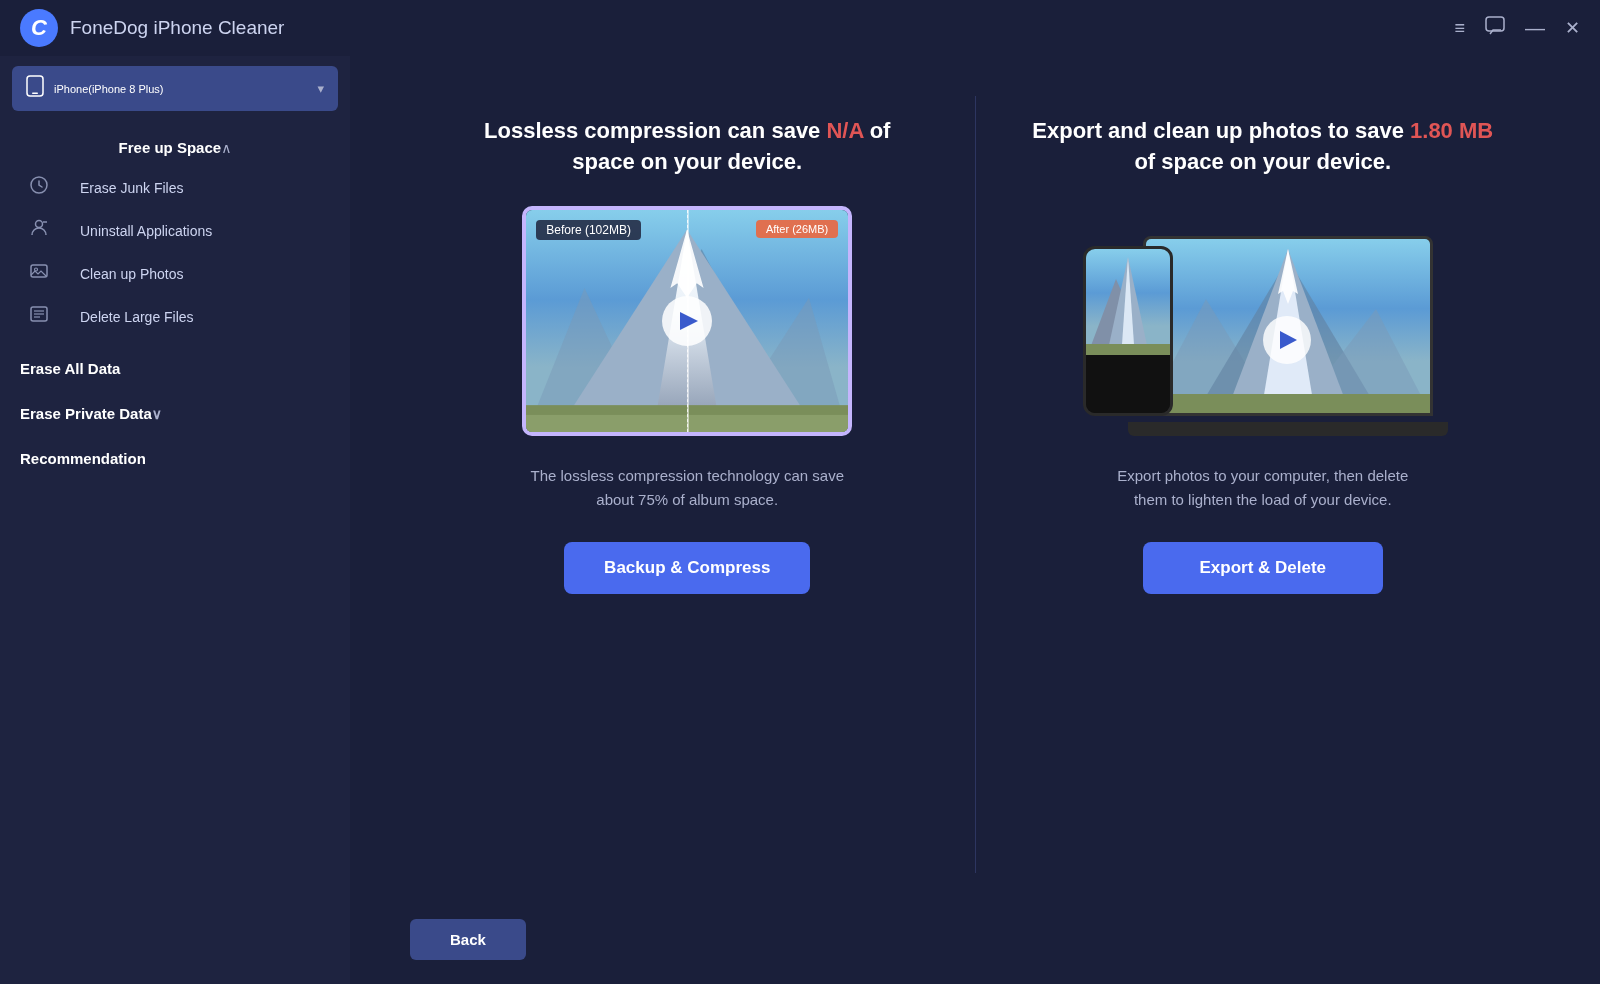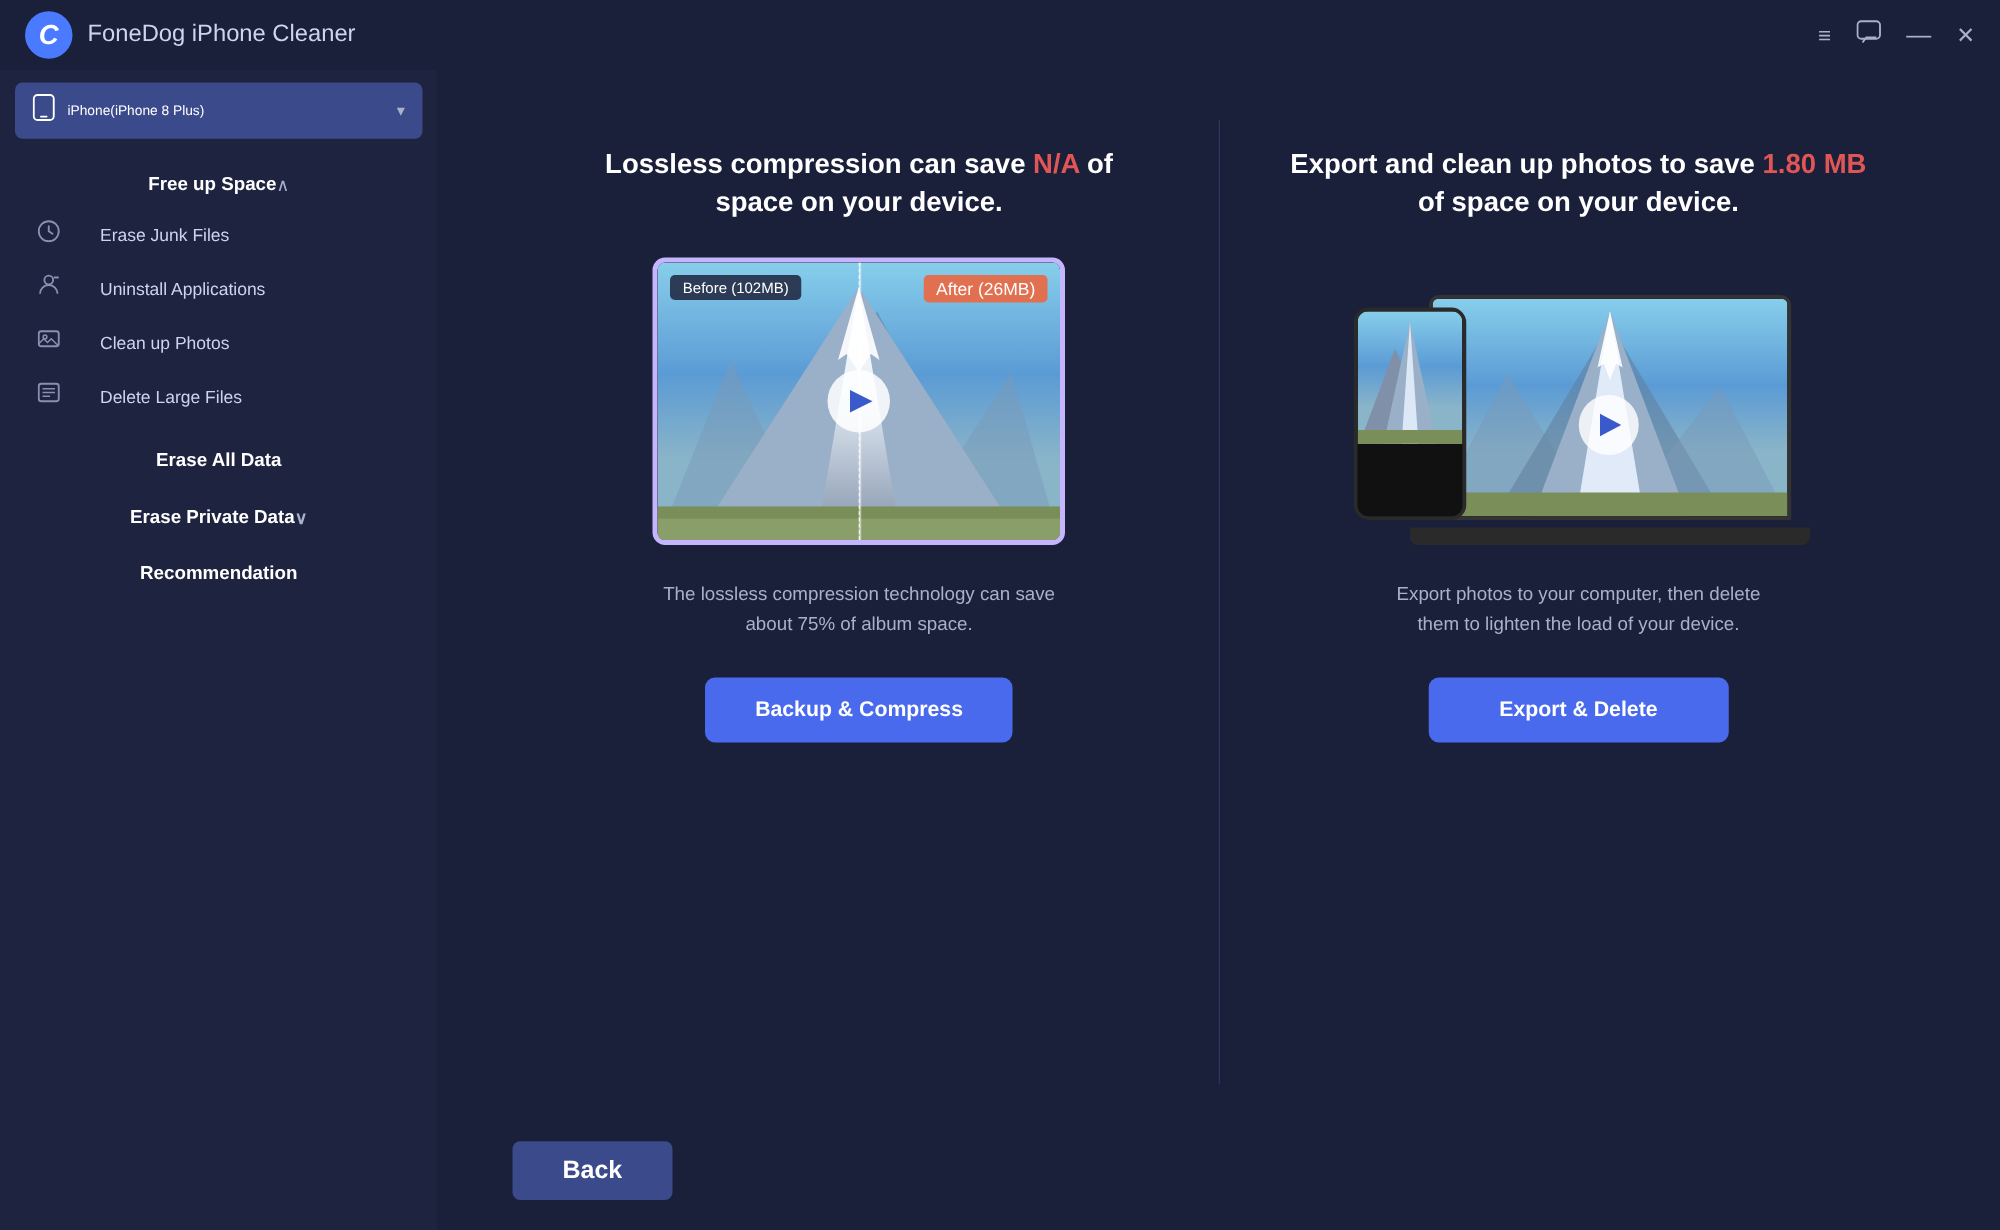--- a/index.html
+++ b/index.html
@@ -139,21 +139,21 @@
     }
 
     .sidebar-menu-item {
       padding: 14px 20px;
       cursor: pointer;
       font-size: 15px;
       font-weight: 700;
       color: #fff;
       display: flex;
       align-items: center;
-      justify-content: center;
+      justify-content: flex-start;
     }
 
     
     .content-area {
       flex: 1;
       background: #1a1f3a;
       display: flex;
       flex-direction: column;
       overflow: hidden;
     }
@@ -214,21 +214,21 @@
       padding: 3px 10px;
       border-radius: 4px;
       font-weight: 500;
     }
     .preview-label-after {
       position: absolute;
       top: 10px;
       right: 10px;
       background: #e07050;
       color: #fff;
-      font-size: 14px;
+      font-size: 11px;
       padding: 3px 10px;
       border-radius: 4px;
       font-weight: 500;
     }
     .preview-divider {
       position: absolute;
       top: 0;
       left: 50%;
       width: 2px;
       height: 100%;
@@ -297,21 +297,21 @@
     .bottom-bar {
       padding: 16px 60px 24px;
       display: flex;
       align-items: center;
     }
     .back-btn {
       padding: 12px 40px;
       border-radius: 6px;
       background: #3a4a8a;
       color: #fff;
-      font-size: 20px;
+      font-size: 15px;
       font-weight: 600;
       border: none;
       cursor: pointer;
     }
 
     
     .mountain-bg {
       position: absolute;
       top: 0; left: 0; right: 0; bottom: 0;
     }

